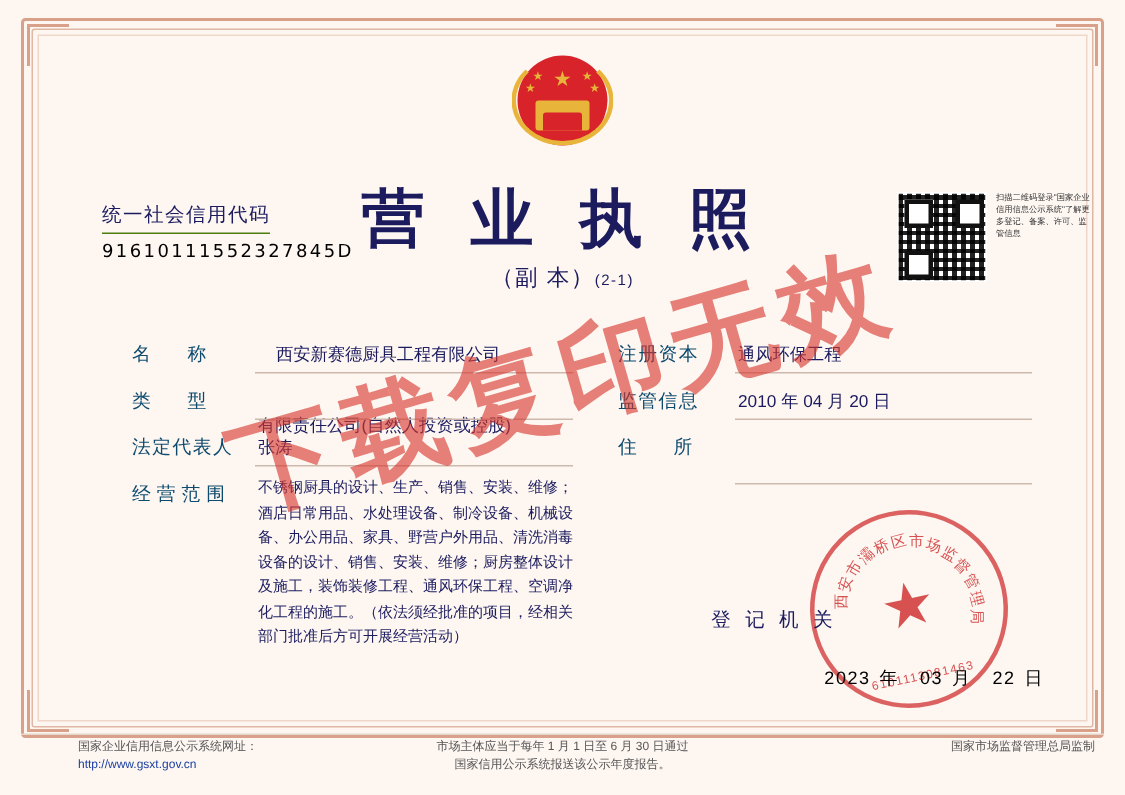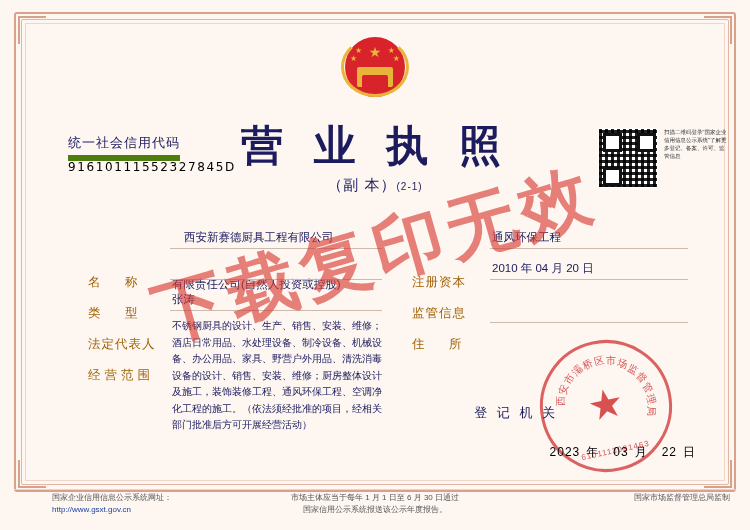--- a/index.html
+++ b/index.html
@@ -132,21 +132,21 @@
   }
 
   
   .code-label {
     position: absolute;
     left: 68px;
     top: 134px;
     font-size: 13px;
     color: #1b1b5e;
     letter-spacing: 1px;
-    border-bottom: 6px solid #4d7c0f;
+    border-bottom: 1px solid #4d7c0f;
     padding-bottom: 3px;
   }
   .code-value {
     position: absolute;
     left: 68px;
     top: 160px;
     font-size: 12px;
     color: #000000;
     letter-spacing: 1.6px;
     font-family: "DejaVu Sans", sans-serif;
@@ -179,24 +179,23 @@
     right: 22px;
     top: 128px;
     width: 64px;
     font-size: 5.5px;
     line-height: 8px;
     color: #333;
   }
   .field-label {
     position: absolute;
     font-size: 12.5px;
-    color: #a16207;
+    color: #0c4a6e;
     letter-spacing: 6px;
     white-space: nowrap;
-    margin-top: 46px;
   }
   .field-label.tight { letter-spacing: 1px; }
   .field-value {
     position: absolute;
     font-size: 11.5px;
     color: #1b1b5e;
     line-height: 17px;
     white-space: nowrap;
   }
   .field-value.wrap {

